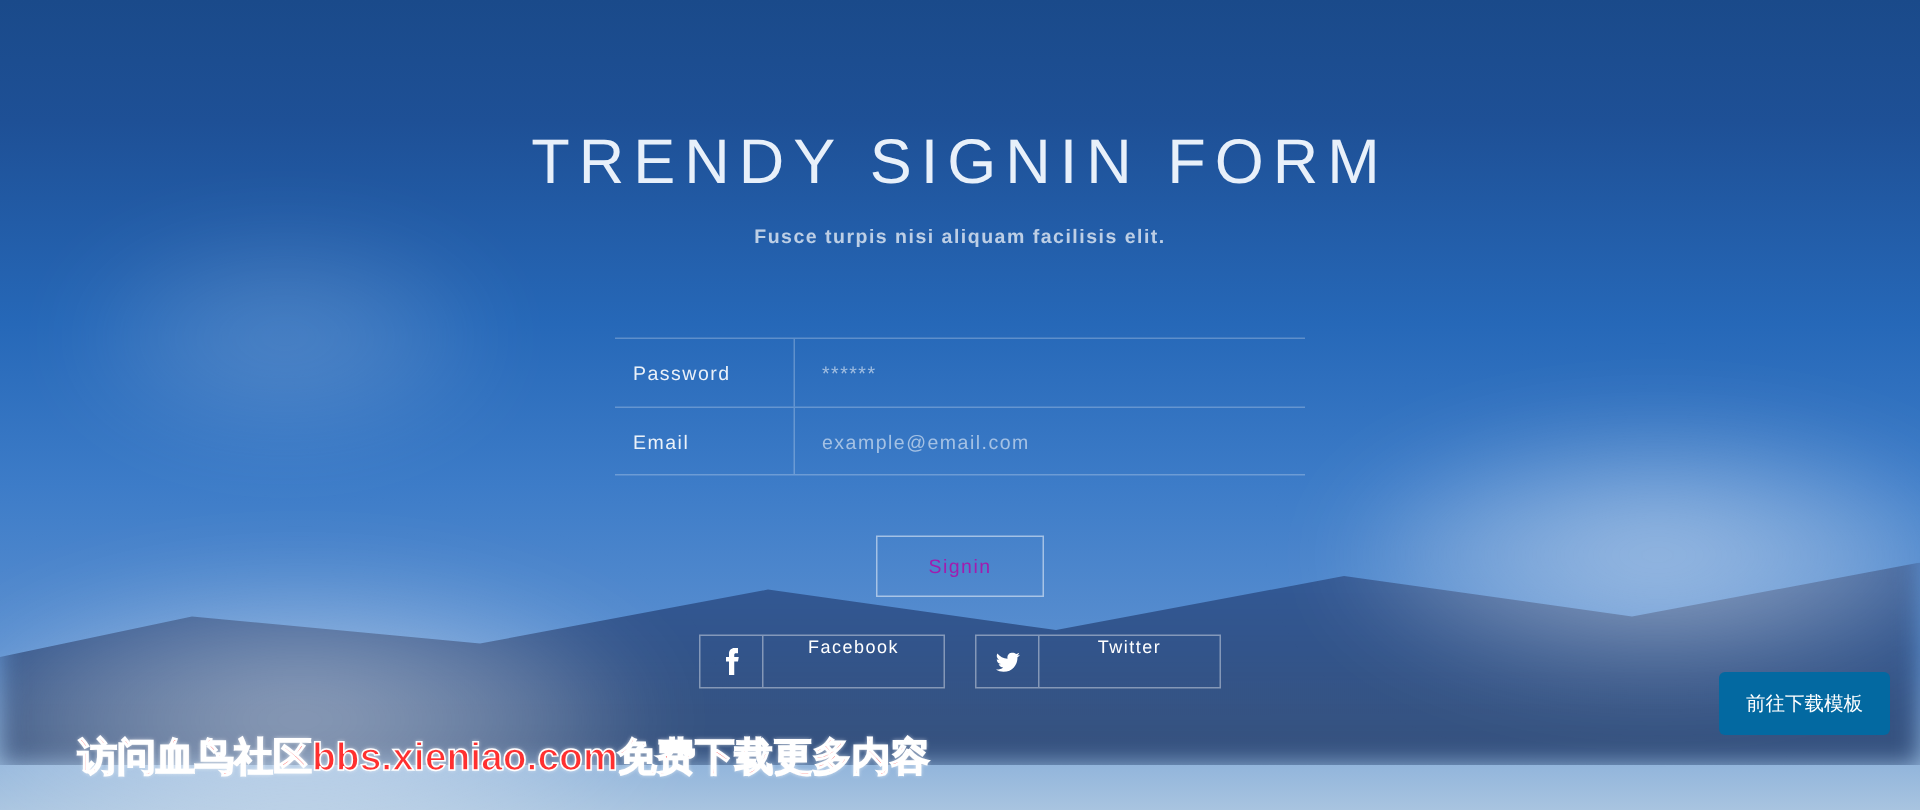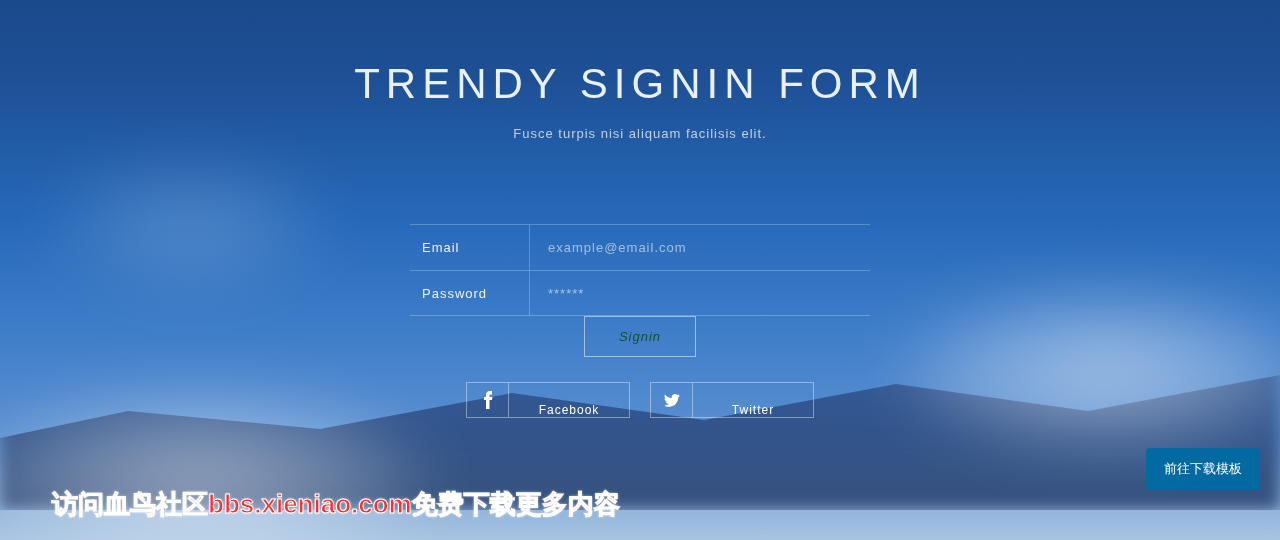--- a/index.html
+++ b/index.html
@@ -39,34 +39,35 @@
       width: 100%;
       height: 180px;
       background: linear-gradient(180deg, rgba(40,70,130,0.6) 0%, rgba(30,55,100,0.8) 100%);
       clip-path: polygon(0 60%, 10% 45%, 25% 55%, 40% 35%, 55% 50%, 70% 30%, 85% 45%, 100% 25%, 100% 100%, 0 100%);
       filter: blur(8px);
     }
     .container {
       position: relative;
       z-index: 1;
       text-align: center;
-      padding-top: 60px;
+      padding-top: 84px;
     }
     .title {
       font-size: 42px;
       font-weight: 300;
       letter-spacing: 6px;
       color: #e8f0fa;
       margin-bottom: 18px;
     }
     .subtitle {
       font-size: 13px;
       letter-spacing: 1px;
       color: rgba(255,255,255,0.7);
-      margin-bottom: 83px;
+      margin-bottom: 60px;
+      font-weight: bold;
     }
     .form {
       width: 460px;
       margin: 0 auto;
     }
     .form-row {
       display: flex;
       border-top: 1px solid rgba(255,255,255,0.25);
       height: 46px;
       align-items: center;
@@ -94,44 +95,44 @@
       color: rgba(255,255,255,0.75);
       font-size: 13px;
       padding-left: 18px;
       letter-spacing: 1px;
       height: 100%;
     }
     .form-input::placeholder {
       color: rgba(255,255,255,0.55);
     }
     .signin-btn {
+      margin-top: 40px;
       background: transparent;
       border: 1px solid rgba(255,255,255,0.5);
-      color: #14532d;
+      color: #a21caf;
       padding: 12px 34px;
       font-size: 13px;
       letter-spacing: 1px;
       cursor: pointer;
-      font-style: italic;
     }
     .or-text {
       margin-top: 46px;
       font-size: 13px;
       letter-spacing: 1px;
       color: rgba(255,255,255,0.85);
     }
     .social-row {
       display: flex;
       justify-content: center;
       gap: 20px;
       margin-top: 25px;
     }
     .social-btn {
       display: flex;
-      align-items: flex-end;
+      align-items: flex-start;
       border: 1px solid rgba(255,255,255,0.4);
       background: transparent;
       color: #fff;
       cursor: pointer;
       font-size: 12px;
       letter-spacing: 1px;
       width: 164px;
       height: 36px;
     }
     .social-icon-box {
@@ -181,26 +182,26 @@
   <div class="cloud cloud2"></div>
   <div class="cloud cloud3"></div>
 </div>
 
 <div class="container">
   <h1 class="title">TRENDY SIGNIN FORM</h1>
   <p class="subtitle">Fusce turpis nisi aliquam facilisis elit.</p>
 
   <div class="form">
     <div class="form-row">
+      <div class="form-label">Password</div>
+      <input class="form-input" type="password" placeholder="******" style="">
+    </div>
+    <div class="form-row">
       <div class="form-label">Email</div>
       <input class="form-input" type="text" placeholder="example@email.com" style="">
-    </div>
-    <div class="form-row">
-      <div class="form-label">Password</div>
-      <input class="form-input" type="password" placeholder="******" style="">
     </div>
   </div>
 
   <button class="signin-btn">Signin</button>
 
 
   <div class="social-row">
     <button class="social-btn">
       <span class="social-icon-box">
         <svg width="10" height="18" viewBox="0 0 10 18" fill="#fff">

